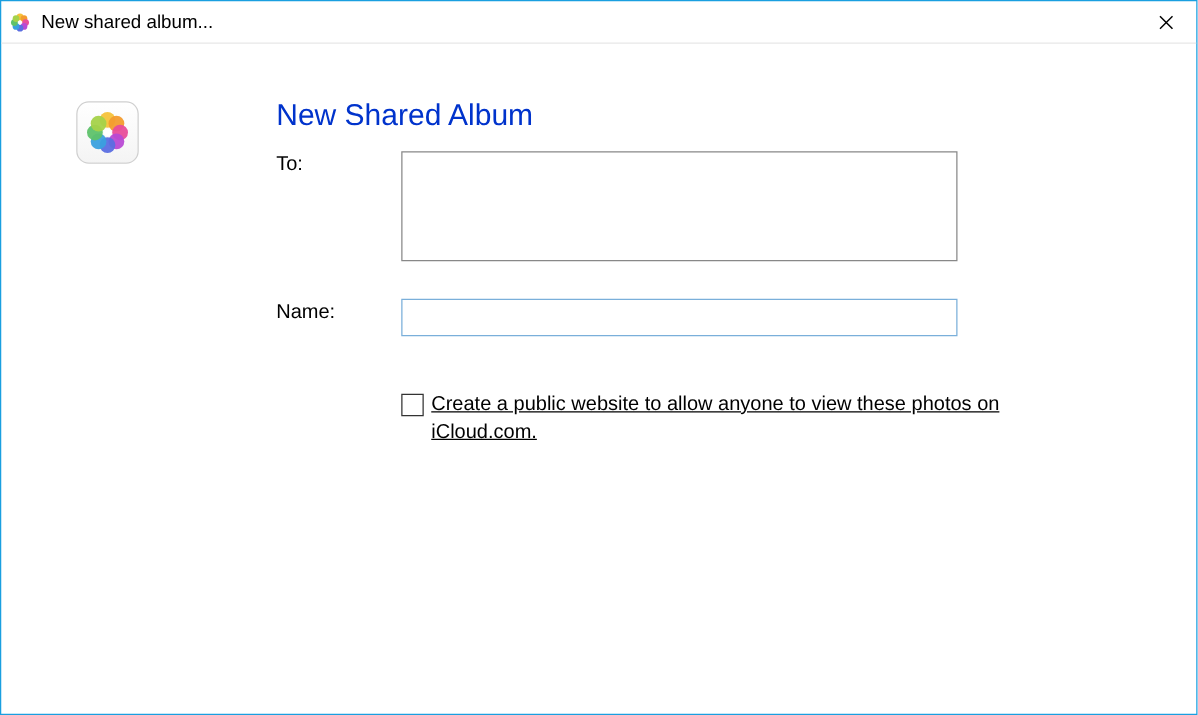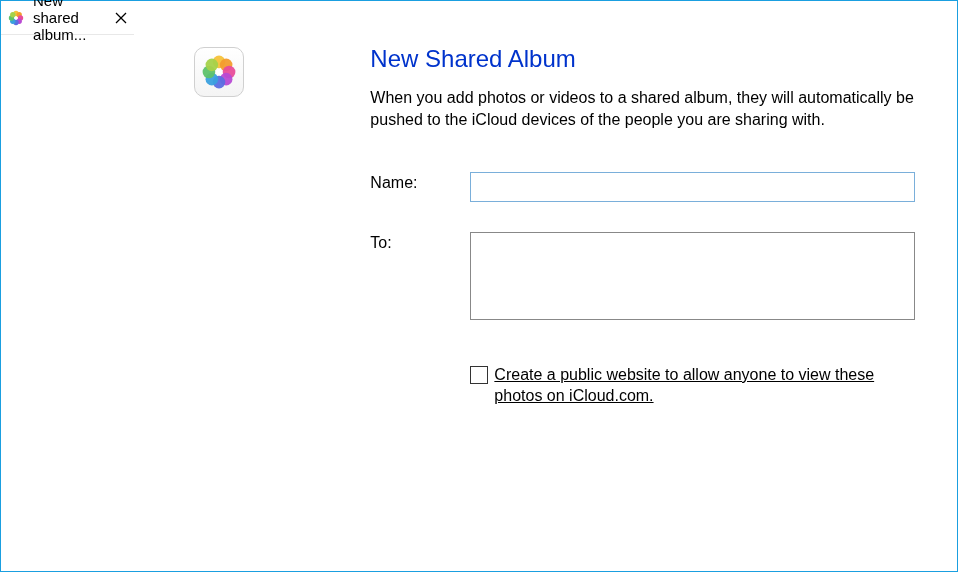--- a/index.html
+++ b/index.html
@@ -12,21 +12,21 @@
       font-size: 15px;
       color: #000;
       background: #fff;
     }
     .window {
       width: 958px;
       height: 572px;
       border: 1px solid #1a9fe0;
       background: #fff;
       display: flex;
-      flex-direction: row;
+      flex-direction: column;
       position: relative;
     }
     .titlebar {
       height: 34px;
       display: flex;
       align-items: center;
       padding: 0 0 0 6px;
       border-bottom: 1px solid #e8e8e8;
     }
     .titlebar-icon {
@@ -59,21 +59,20 @@
       cursor: pointer;
     }
     .close-btn svg {
       width: 12px;
       height: 12px;
     }
     .content {
       flex: 1;
       display: flex;
       padding: 44px 60px 4px 60px;
-      gap: 16px;
     }
     .left-col {
       width: 160px;
       flex-shrink: 0;
       padding-top: 2px;
     }
     .app-icon {
       width: 50px;
       height: 50px;
       border: 1px solid #d0d0d0;
@@ -228,32 +227,31 @@
             <circle r="7.5" cx="-12" cy="0" fill="#5ec26a" fill-opacity="0.95"></circle>
             <circle r="7.5" cx="-8.5" cy="-8.5" fill="#a5d24a" fill-opacity="0.95"></circle>
             <circle r="3.5" cx="0" cy="0" fill="#fff"></circle>
           </g>
         </svg>
       </div>
     </div>
 
     <div class="main-col">
       <h1 class="heading">New Shared Album</h1>
-      <p class="description">When you add photos or videos to a shared album, they will automatically be pushed to the iCloud devices of the people you are sharing with.</p>
+
+      <div class="form-row">
+        <div class="form-label">To:</div>
+        <textarea class="to-field" style=""></textarea>
+      </div>
 
       <div class="form-row name-row">
         <div class="form-label">Name:</div>
         <input class="name-field" type="text" value="" style="">
       </div>
 
-      <div class="form-row">
-        <div class="form-label">To:</div>
-        <textarea class="to-field" style=""></textarea>
-      </div>
-
       <div class="checkbox-row">
         <div class="checkbox"></div>
         <div class="checkbox-label">Create a public website to allow anyone to view these photos on iCloud.com.</div>
       </div>
     </div>
   </div>
 
 
 </div>
 

